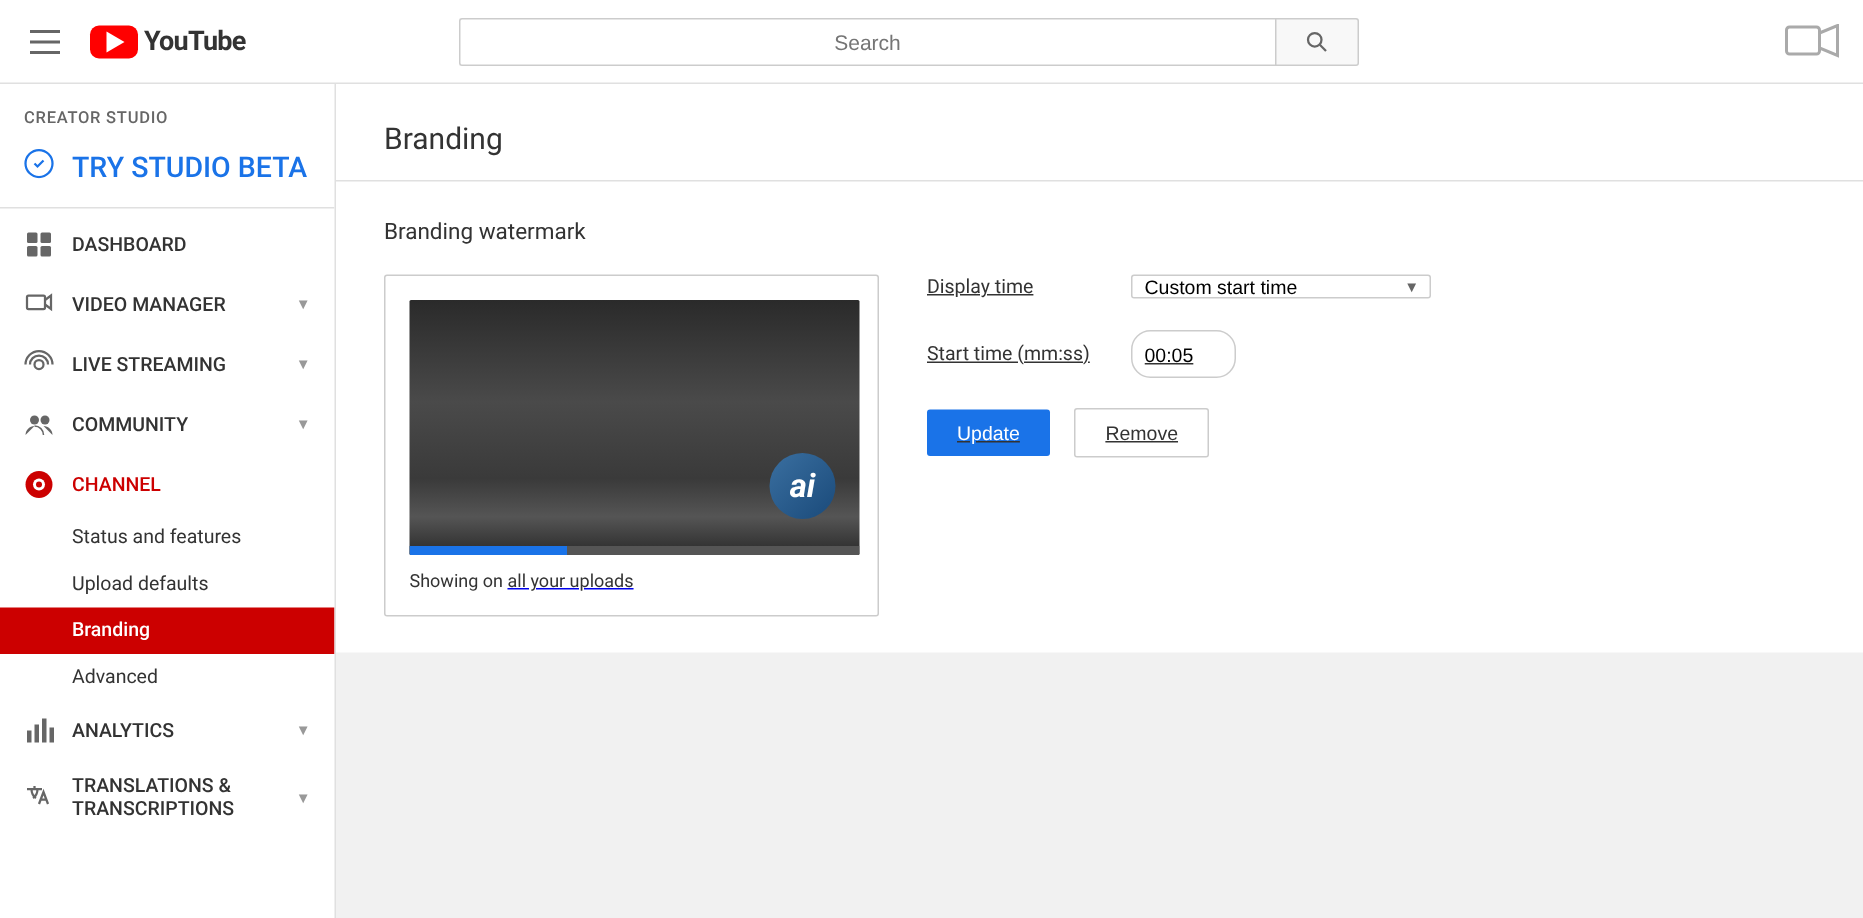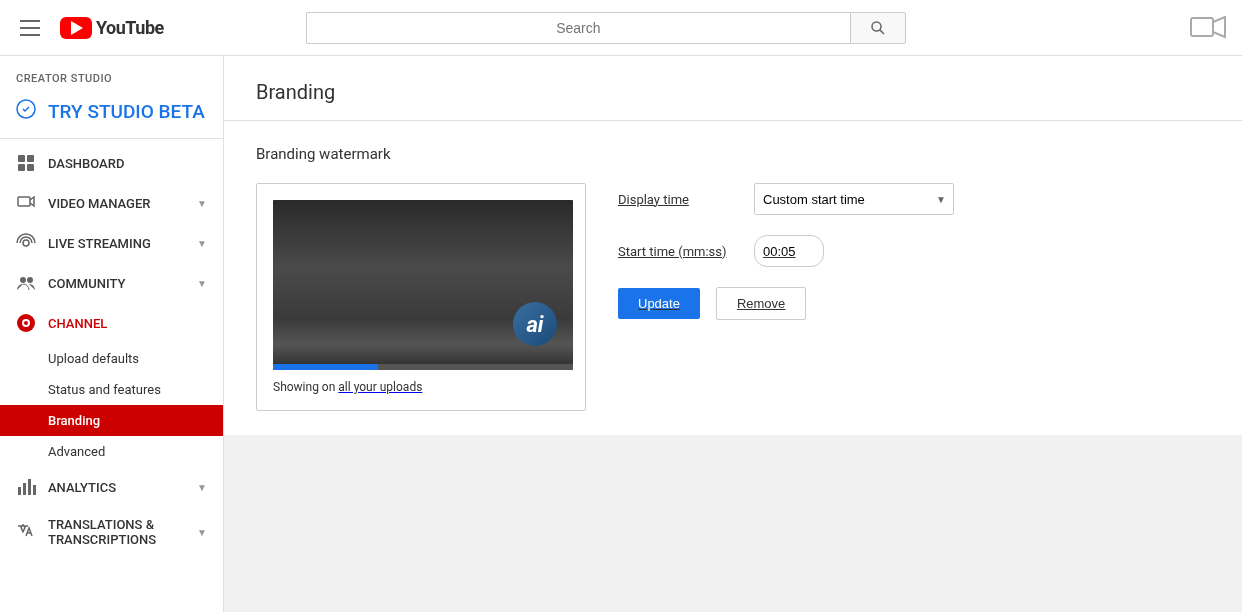--- a/index.html
+++ b/index.html
@@ -184,21 +184,21 @@
       font-size: 13px;
       color: #333;
       min-width: 120px;
     }
     .select-wrapper {
       position: relative;
       display: inline-block;
     }
     .display-time-select {
       width: 200px;
-      height: 32px;
+      height: 16px;
       border: 1px solid #ccc;
       background: #fff;
       padding: 0 28px 0 8px;
       font-size: 13px;
       appearance: none;
       cursor: pointer;
       outline: none;
       border-radius: 2px;
     }
     .select-arrow {
@@ -351,24 +351,24 @@
         <svg width="20" height="20" viewBox="0 0 20 20" fill="#cc0000">
           <circle cx="10" cy="10" r="9"></circle>
           <circle cx="10" cy="10" r="4" fill="#fff"></circle>
           <circle cx="10" cy="10" r="2" fill="#cc0000"></circle>
         </svg>
       </div>
       <span style="color:#cc0000;">CHANNEL</span>
     </div>
 
     <a class="sidebar-subitem">
-      <span>Upload defaults</span>
+      <span>Status and features</span>
     </a>
     <a class="sidebar-subitem">
-      <span>Status and features</span>
+      <span>Upload defaults</span>
     </a>
     <a class="sidebar-subitem active">
       <span>Branding</span>
     </a>
     <a class="sidebar-subitem">
       <span>Advanced</span>
     </a>
 
     <div class="sidebar-item">
       <div class="icon">

